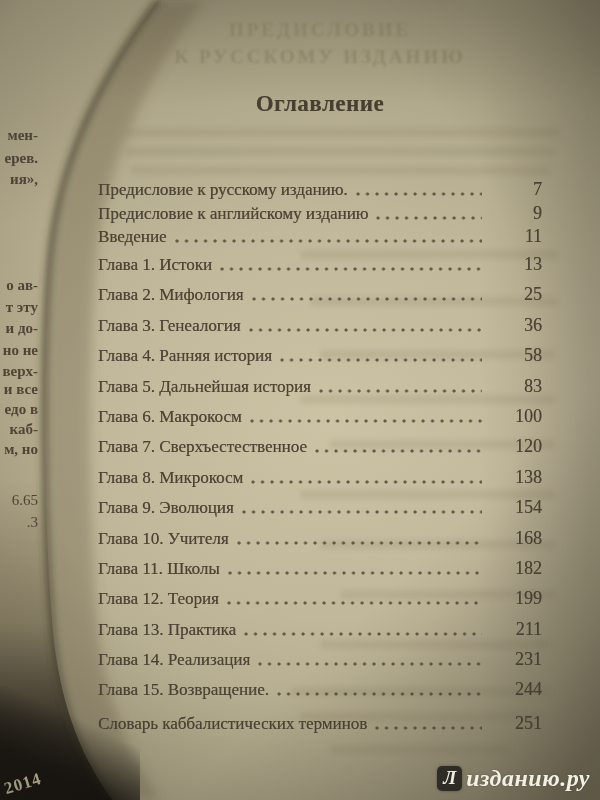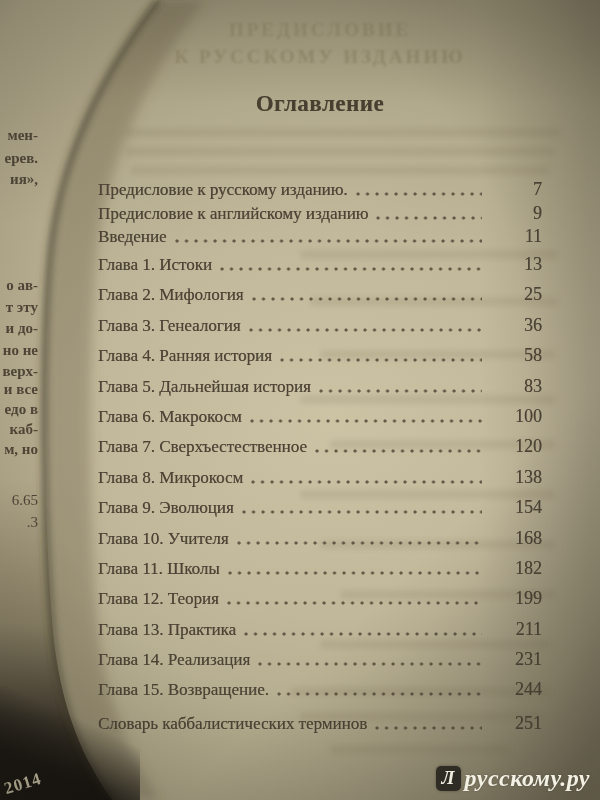--- a/index.html
+++ b/index.html
@@ -244,15 +244,15 @@
         </div>
     </div>
 
     <div class="vignette"></div>
   </div>
 
   <div class="watermark">
     <span class="wm-box">
         <span>Л</span>
       </span>
-    <span class="wm-text">русскому.ру</span>
+    <span class="wm-text">изданию.ру</span>
   </div>
 </div>
 
 </body></html>

